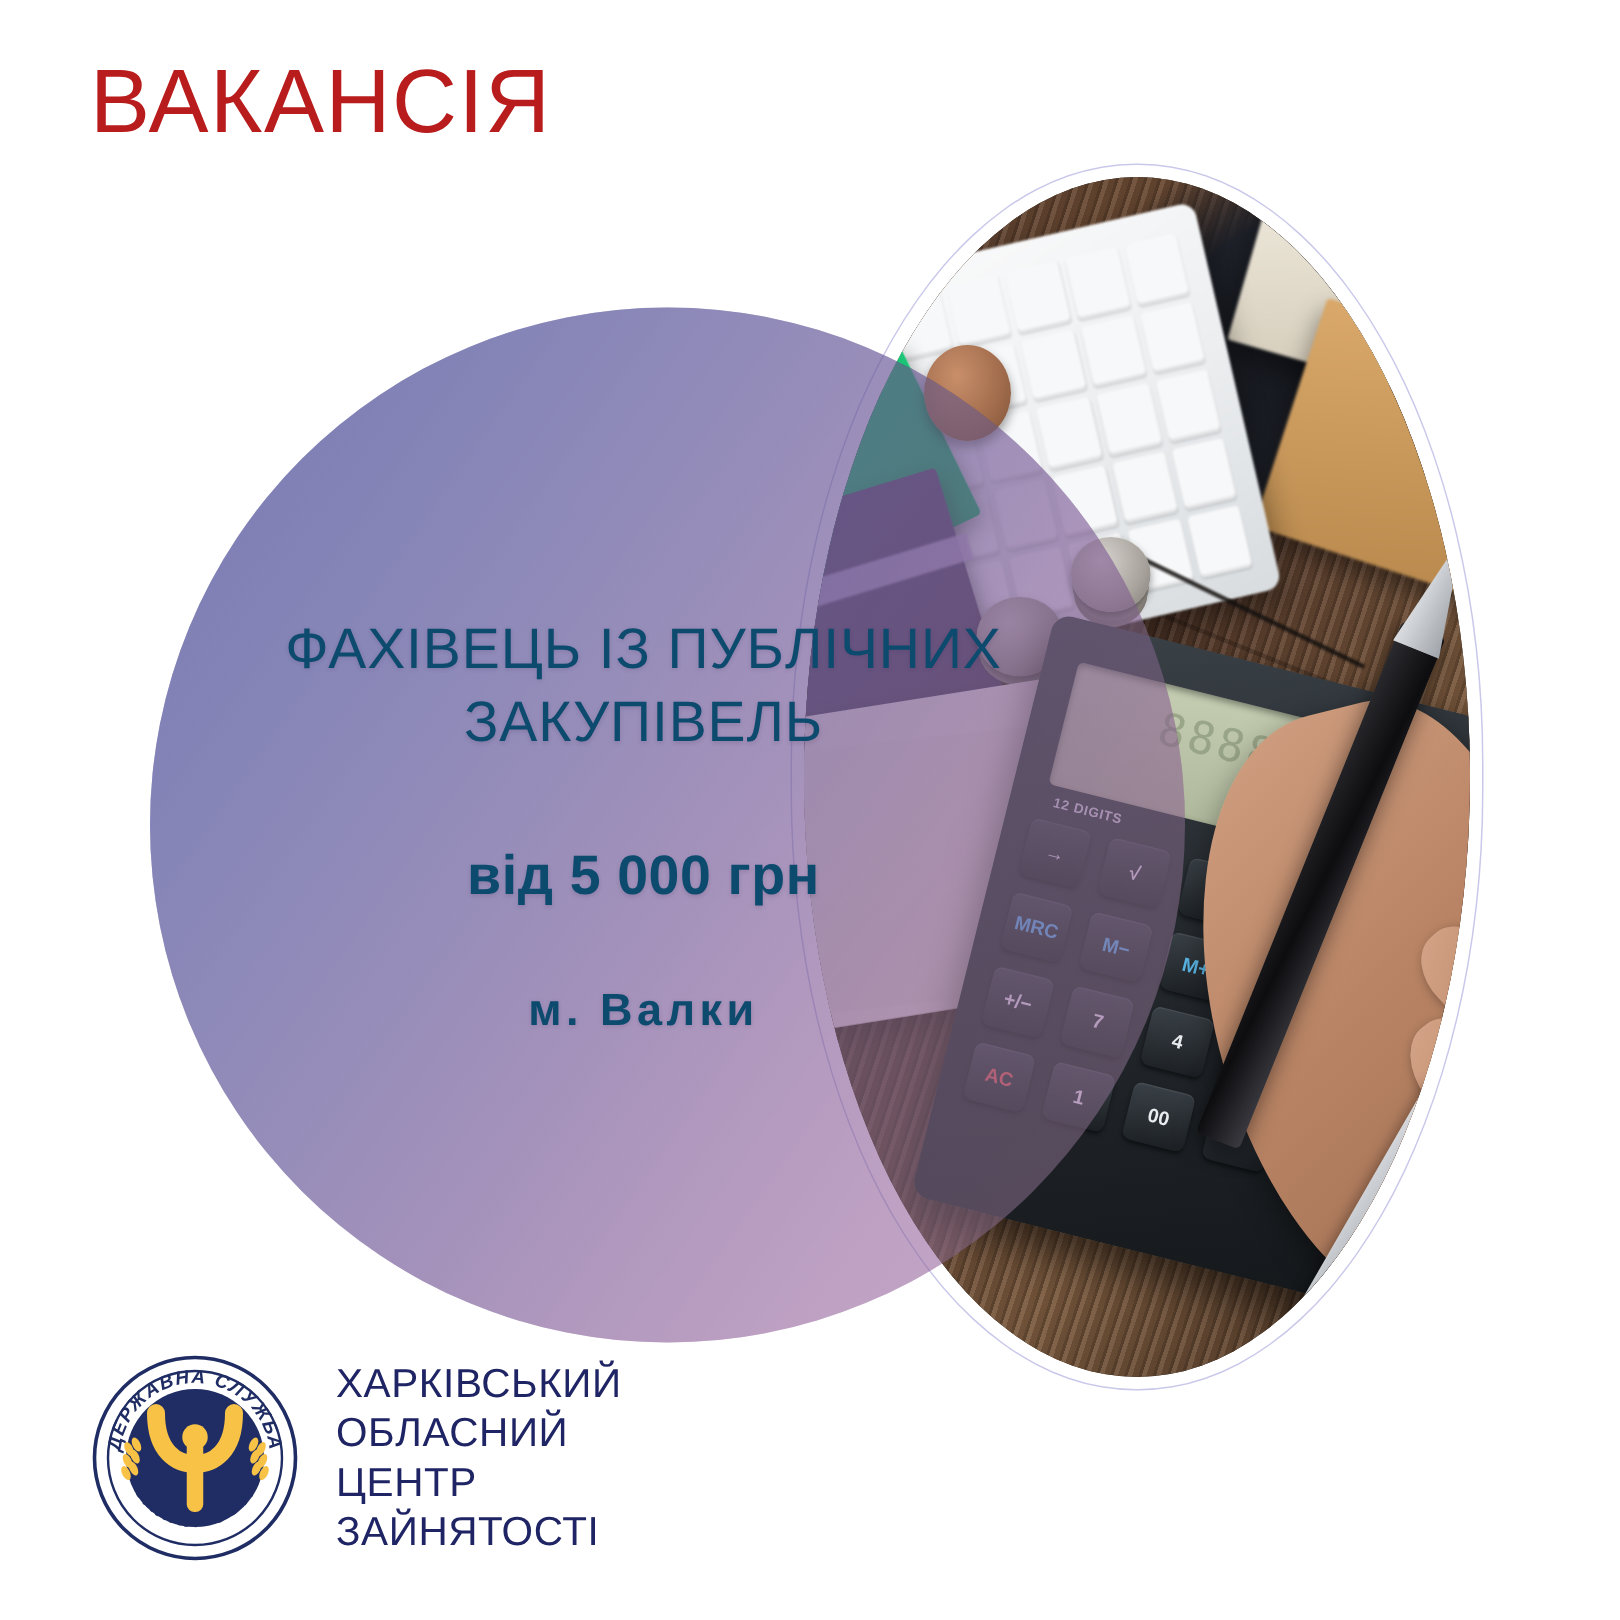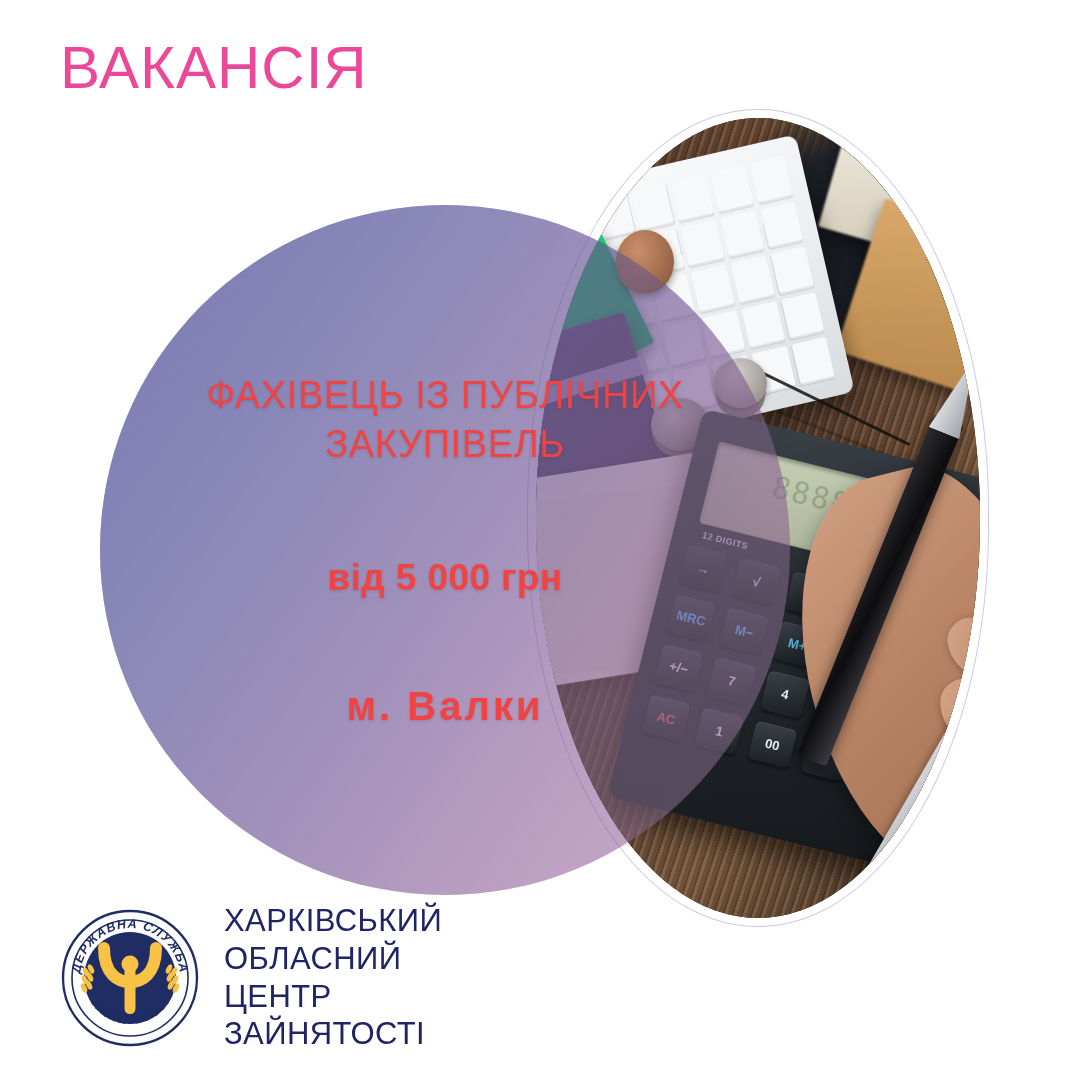--- a/index.html
+++ b/index.html
@@ -10,21 +10,21 @@
     overflow:hidden;
     position:relative;
   }
   .poster{position:absolute;inset:0;background:#ffffff;}
 
   
   .header{position:absolute;left:60px;top:38px;}
   .vacancy-title{
     font-size:60px;line-height:1.0;
     letter-spacing:1px;
-    color:#ec4899;font-weight:400;
+    color:#b91c1c;font-weight:400;
     white-space:nowrap;
   }
   .site-url{
     margin-top:12px;
     font-size:27px;color:#1f2464;font-weight:400;
     letter-spacing:0.1px;
   }
 
   
   .photo-wrap{
@@ -258,48 +258,48 @@
     border-radius:50%;
     background:linear-gradient(125deg,
       rgba(118,120,178,.55) 0%,
       rgba(140,133,181,.48) 35%,
       rgba(170,143,184,.42) 65%,
       rgba(196,163,196,.38) 100%);
   }
 
   
   .center-text{
-    position:absolute;left:100px;top:205px;width:690px;height:690px;
+    position:absolute;left:84px;top:205px;width:690px;height:690px;
     display:flex;flex-direction:column;align-items:center;justify-content:center;
-    text-align:center;color:#ef4444;gap:33px;
+    text-align:center;color:#0c4a6e;
   }
   .job-title{
     font-size:38px;font-weight:400;line-height:1.28;
     letter-spacing:.6px;max-width:560px;
     text-shadow:0 1px 3px rgba(60,40,80,.18);
   }
   .salary{
     margin-top:56px;
     font-size:37px;font-weight:700;letter-spacing:.4px;
     text-shadow:0 1px 3px rgba(60,40,80,.18);
   }
   .city{
     margin-top:52px;
-    font-size:40px;font-weight:700;letter-spacing:3px;
+    font-size:30px;font-weight:700;letter-spacing:3px;
     text-shadow:0 1px 3px rgba(60,40,80,.18);
   }
 
   
   .footer{
     position:absolute;left:60px;top:902px;
     display:flex;align-items:center;gap:24px;
   }
   .logo{position:relative;width:140px;height:140px;flex:0 0 140px;}
   .org-name{
-    font-size:31px;line-height:1.22;
+    font-size:27px;line-height:1.22;
     color:#1f2464;font-weight:400;letter-spacing:.4px;
     white-space:pre-line;
   }
 </style>
 </head>
 <body>
 
 <div class="poster">
 
   <div class="header">

